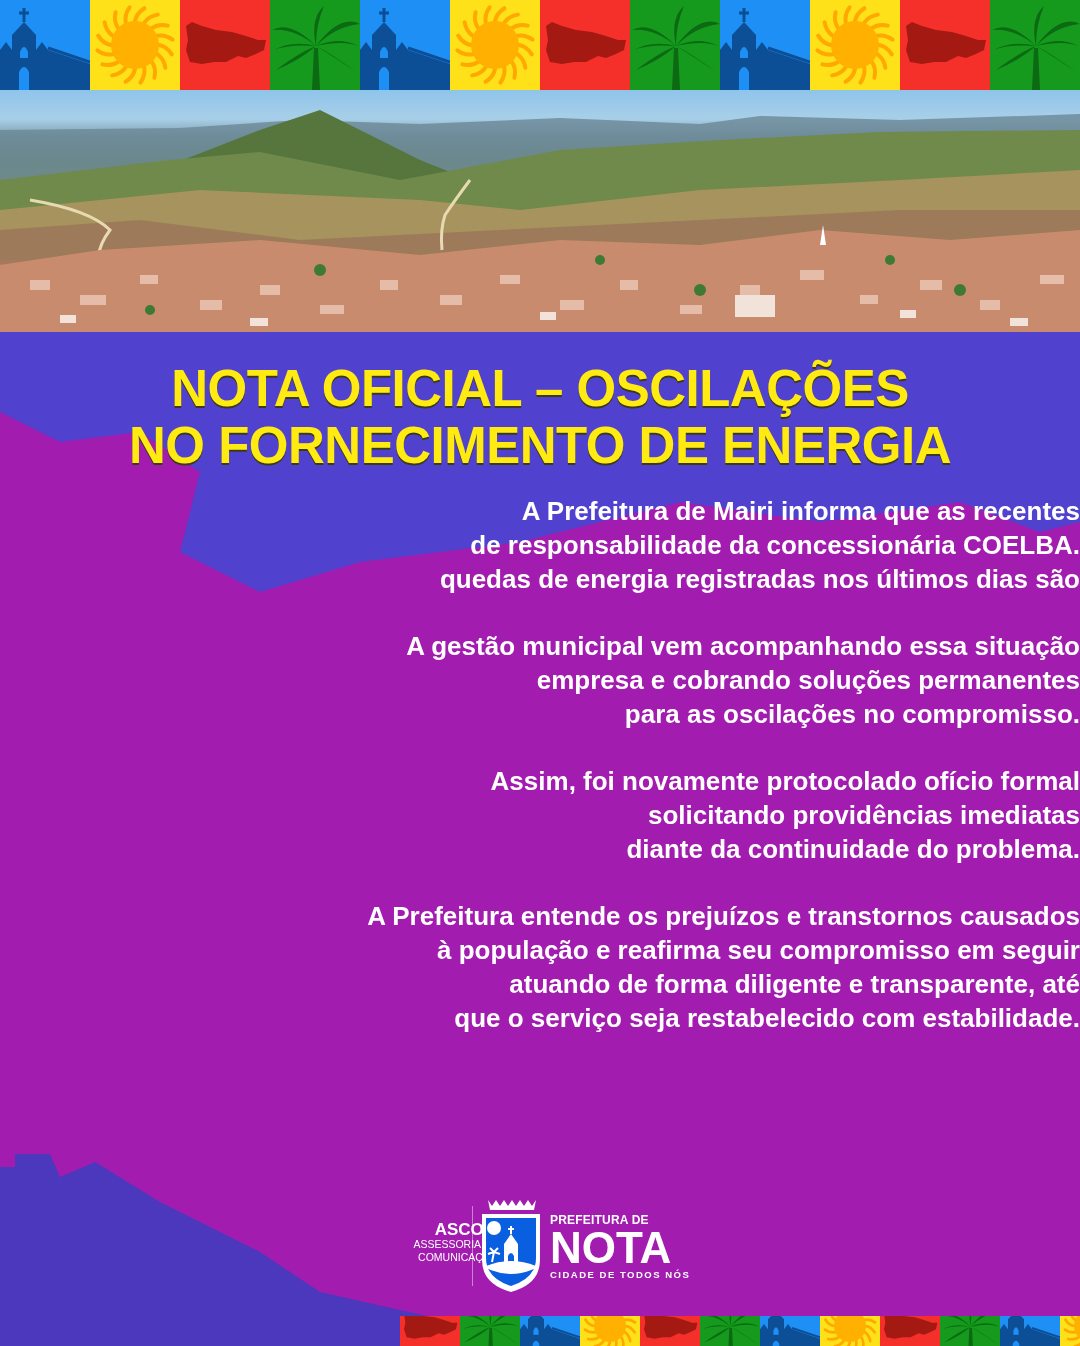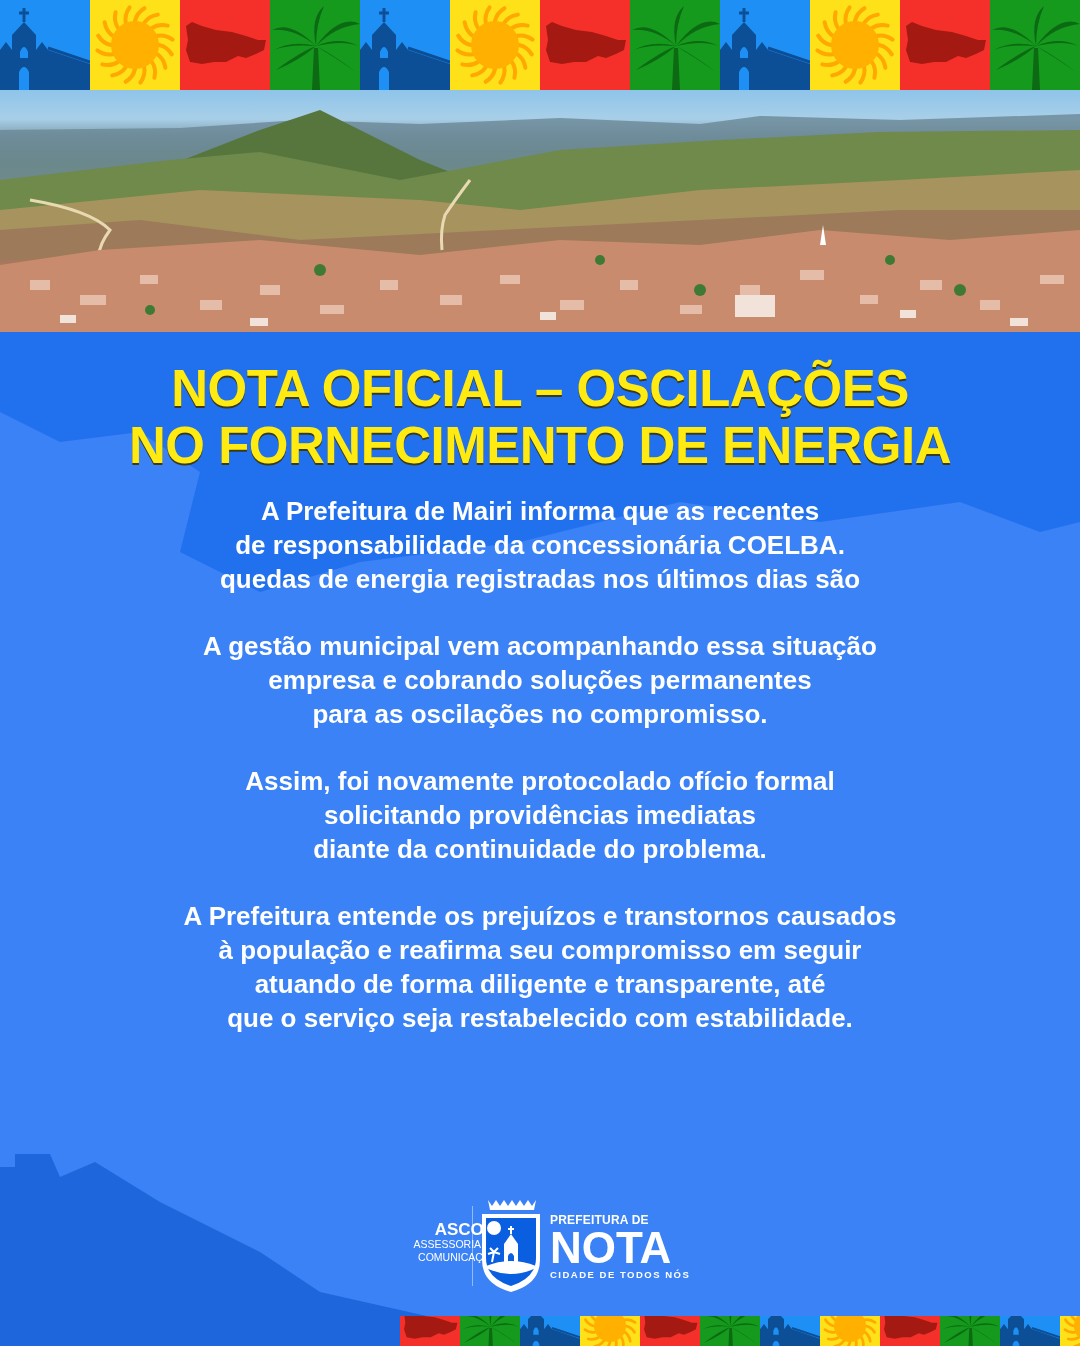--- a/index.html
+++ b/index.html
@@ -13,28 +13,28 @@
     .tile.red { background: #f5302a; }
     .tile.green { background: #159a1e; }
     .tile svg { position: absolute; left: 0; top: 0; width: 100%; height: 100%; }
 
     
     .photo { position: absolute; left: 0; top: 90px; width: 1080px; height: 242px; overflow: hidden;
       background: linear-gradient(180deg, #8fc4ea 0%, #a8cfe8 12%, #7b9aa6 20%, #6e8c6a 30%, #8a9a5a 42%, #a89868 52%, #9b7a58 62%, #c98f6e 72%, #d39a7a 82%, #b9785c 100%); }
     .photo svg { position: absolute; left: 0; top: 0; width: 100%; height: 100%; }
 
     
-    .panel { position: absolute; left: 0; top: 332px; width: 1080px; height: 1014px; background: #3b82f6; overflow: hidden; }
+    .panel { position: absolute; left: 0; top: 332px; width: 1080px; height: 1014px; background: #a21caf; overflow: hidden; }
     .panel .bg-shape { position: absolute; left: 0; top: 0; width: 100%; height: 100%; }
 
     .title { position: absolute; left: 0; top: 28px; width: 1080px; text-align: center; color: #ffeb12; font-weight: 700; font-size: 51px; line-height: 57px; letter-spacing: -0.5px; text-shadow: 0 2px 0 #3a3a1a; }
     .title div { white-space: nowrap; }
 
     .body-text { position: absolute; left: 0; top: 162px; width: 1080px; text-align: center; color: #ffffff; font-weight: 700; font-size: 26px; line-height: 34px; }
-    .para { margin: 0 0 33px 0; }
+    .para { margin: 0 0 33px 0; text-align: right; }
     .para div { white-space: nowrap; }
 
     
     .footer-logo { position: absolute; left: 380px; top: 864px; width: 330px; height: 100px; }
     .ascom { position: absolute; right: 212px; top: 25px; text-align: right; color: #fff; }
     .ascom .big { font-weight: 700; font-size: 17px; line-height: 17px; }
     .ascom .small { font-size: 10.5px; line-height: 13px; }
     .divider { position: absolute; left: 92px; top: 10px; width: 1px; height: 80px; background: rgba(255,255,255,0.45); }
     .crest { position: absolute; left: 96px; top: 0; width: 70px; height: 100px; }
     .mairi { position: absolute; left: 170px; top: 17px; color: #fff; }

